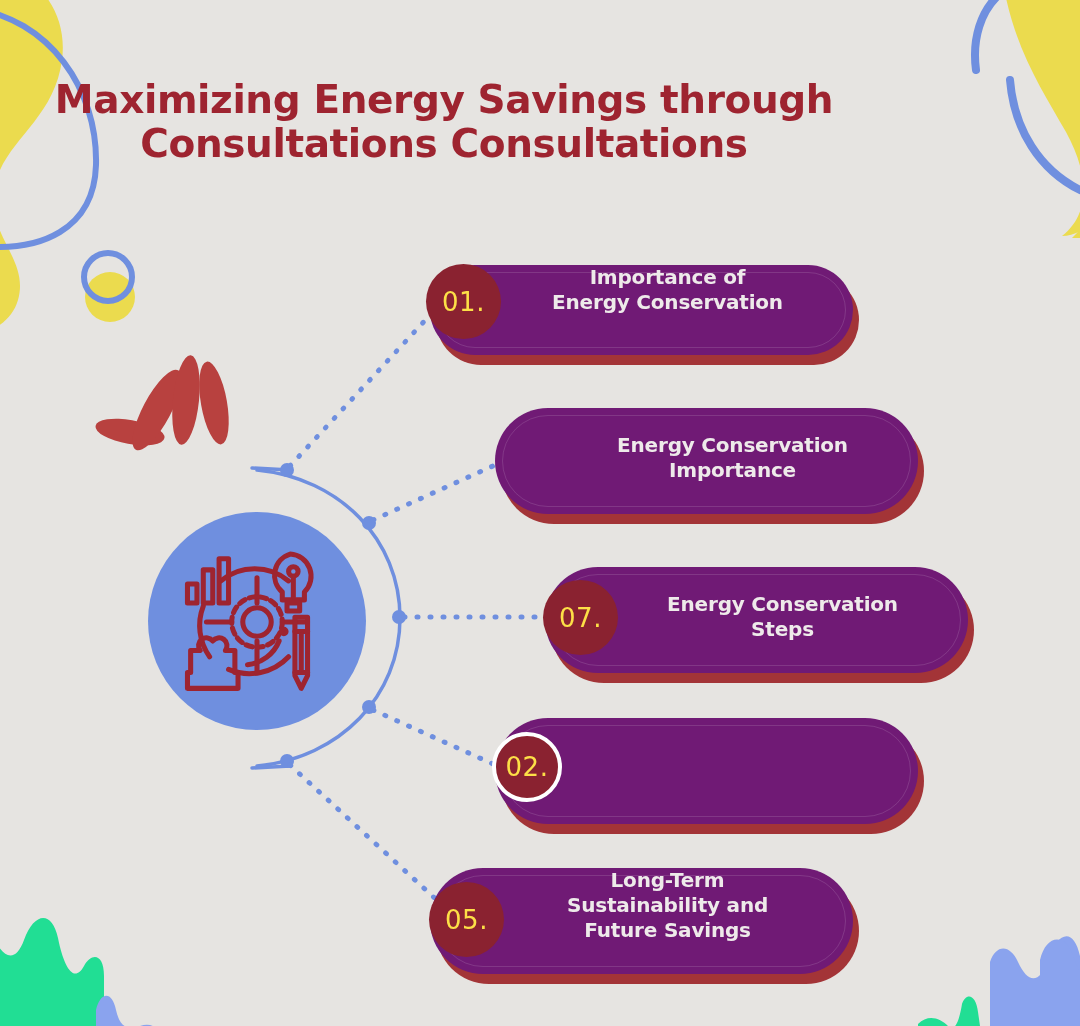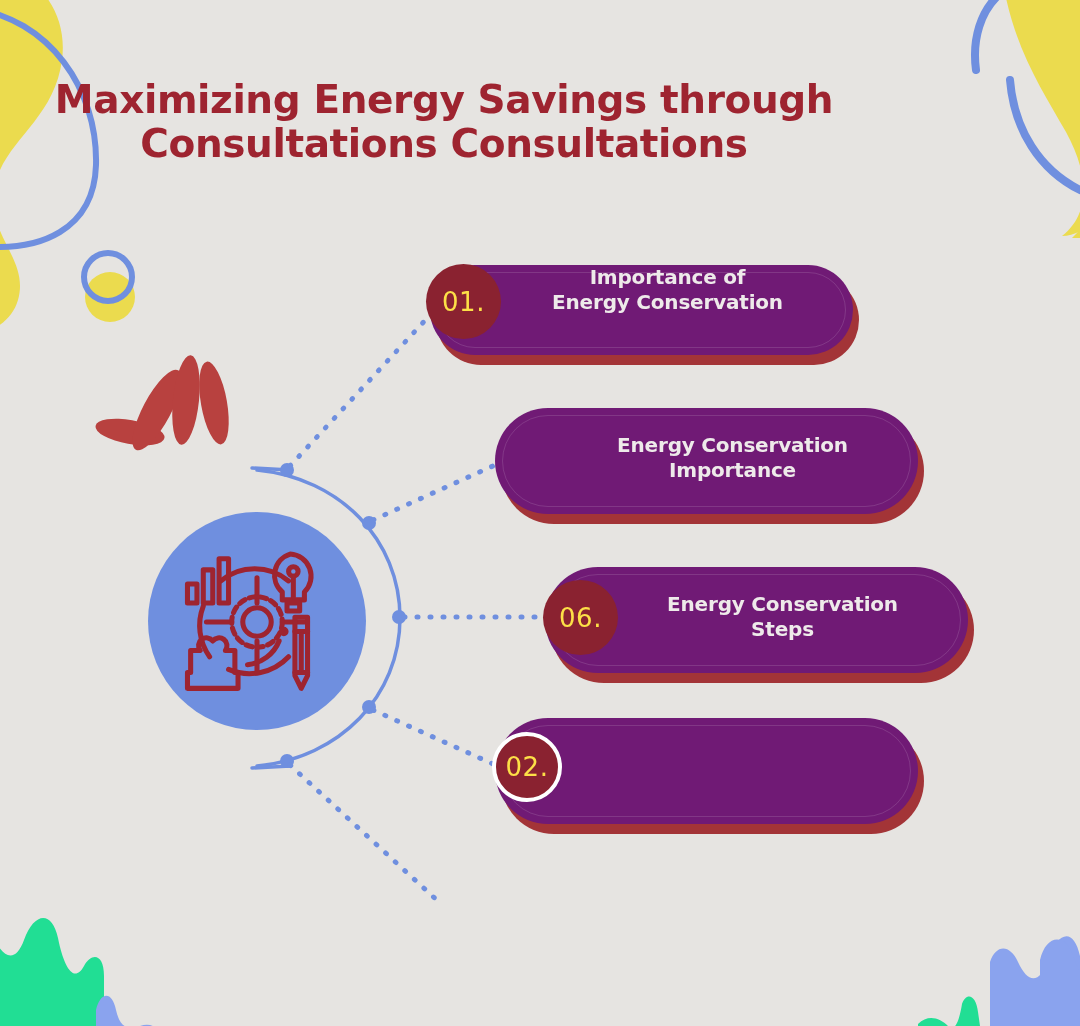--- a/index.html
+++ b/index.html
@@ -271,28 +271,42 @@
     <div class="pill-shadow"></div>
     <div class="pill">
       <div class="pill-inner-line"></div>
       <div class="pill-label">
         <br>
         <span>Energy Conservation</span><br>
         <span>Steps</span>
       </div>
     </div>
     <div class="badge" style="left:-2px; top:13px; width:75px; height:75px;">
-      <span>06.</span>
+      <span>07.</span>
     </div>
   </div>
 
   <div class="item" style="left:495px; top:718px; width:423px; height:106px;">
     <div class="pill-shadow"></div>
     <div class="pill">
       <div class="pill-inner-line"></div>
     </div>
     <div class="badge ringed" style="left:-3px; top:14px; width:70px; height:70px;">
       <span>02.</span>
     </div>
   </div>
 
+  <div class="item" style="left:430px; top:868px; width:423px; height:106px;">
+    <div class="pill-shadow"></div>
+    <div class="pill">
+      <div class="pill-inner-line"></div>
+      <div class="pill-label">
+        <span>Long-Term</span><br>
+        <span>Sustainability and</span><br>
+        <span>Future Savings</span>
+      </div>
+    </div>
+    <div class="badge" style="left:-1px; top:14px; width:75px; height:75px;">
+      <span>05.</span>
+    </div>
+  </div>
 
 </div>
 
 </body></html>

